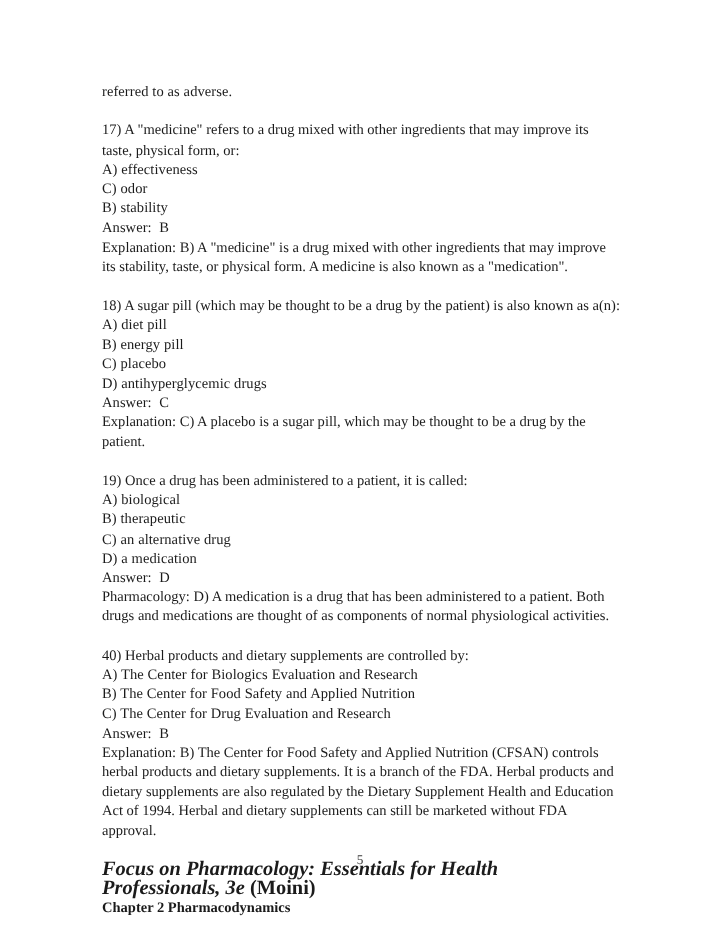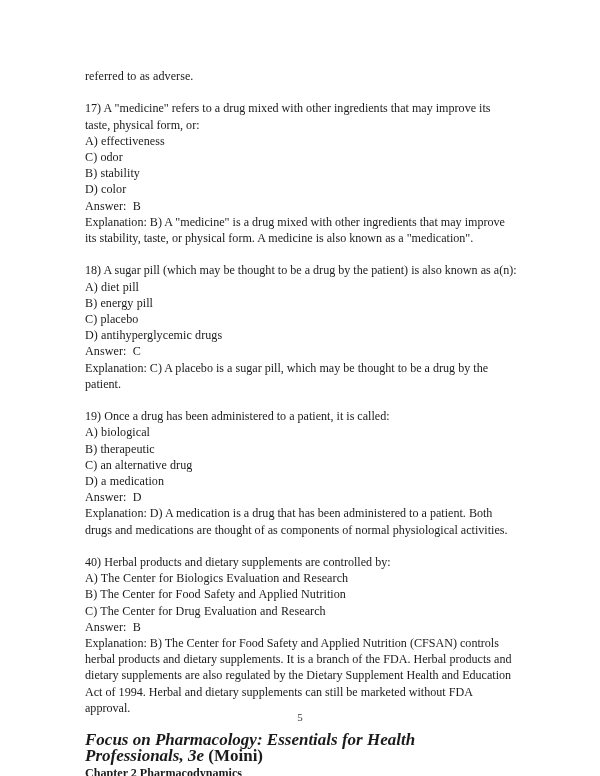--- a/index.html
+++ b/index.html
@@ -96,21 +96,20 @@
 
     <div class="line block">referred to as adverse.</div>
 
     <div class="gap"></div>
 
     <div>
       <div class="para">17) A "medicine" refers to a drug mixed with other ingredients that may improve its taste, physical form, or:</div>
       <div class="line">A) effectiveness</div>
       <div class="line">C) odor</div>
       <div class="line">B) stability</div>
-      <div class="line">D) color</div>
       <div class="line">Answer:  B</div>
       <div class="para">Explanation:  B) A "medicine" is a drug mixed with other ingredients that may improve its stability, taste, or physical form. A medicine is also known as a "medication".</div>
     </div>
 
     <div class="gap"></div>
 
     <div>
       <div class="para">18) A sugar pill (which may be thought to be a drug by the patient) is also known as a(n):</div>
       <div class="line">A) diet pill</div>
       <div class="line">B) energy pill</div>
@@ -122,21 +121,21 @@
 
     <div class="gap"></div>
 
     <div>
       <div class="para">19) Once a drug has been administered to a patient, it is called:</div>
       <div class="line">A) biological</div>
       <div class="line">B) therapeutic</div>
       <div class="line">C) an alternative drug</div>
       <div class="line">D) a medication</div>
       <div class="line">Answer:  D</div>
-      <div class="para">Explanation:  D) A medication is a drug that has been administered to a patient. Both drugs and medications are thought of as components of normal physiological activities.</div>
+      <div class="para">Pharmacology:  D) A medication is a drug that has been administered to a patient. Both drugs and medications are thought of as components of normal physiological activities.</div>
     </div>
 
     <div class="gap"></div>
 
     <div>
       <div class="para">40) Herbal products and dietary supplements are controlled by:</div>
       <div class="line">A) The Center for Biologics Evaluation and Research</div>
       <div class="line">B) The Center for Food Safety and Applied Nutrition</div>
       <div class="line">C) The Center for Drug Evaluation and Research</div>
       <div class="line">Answer:  B</div>

